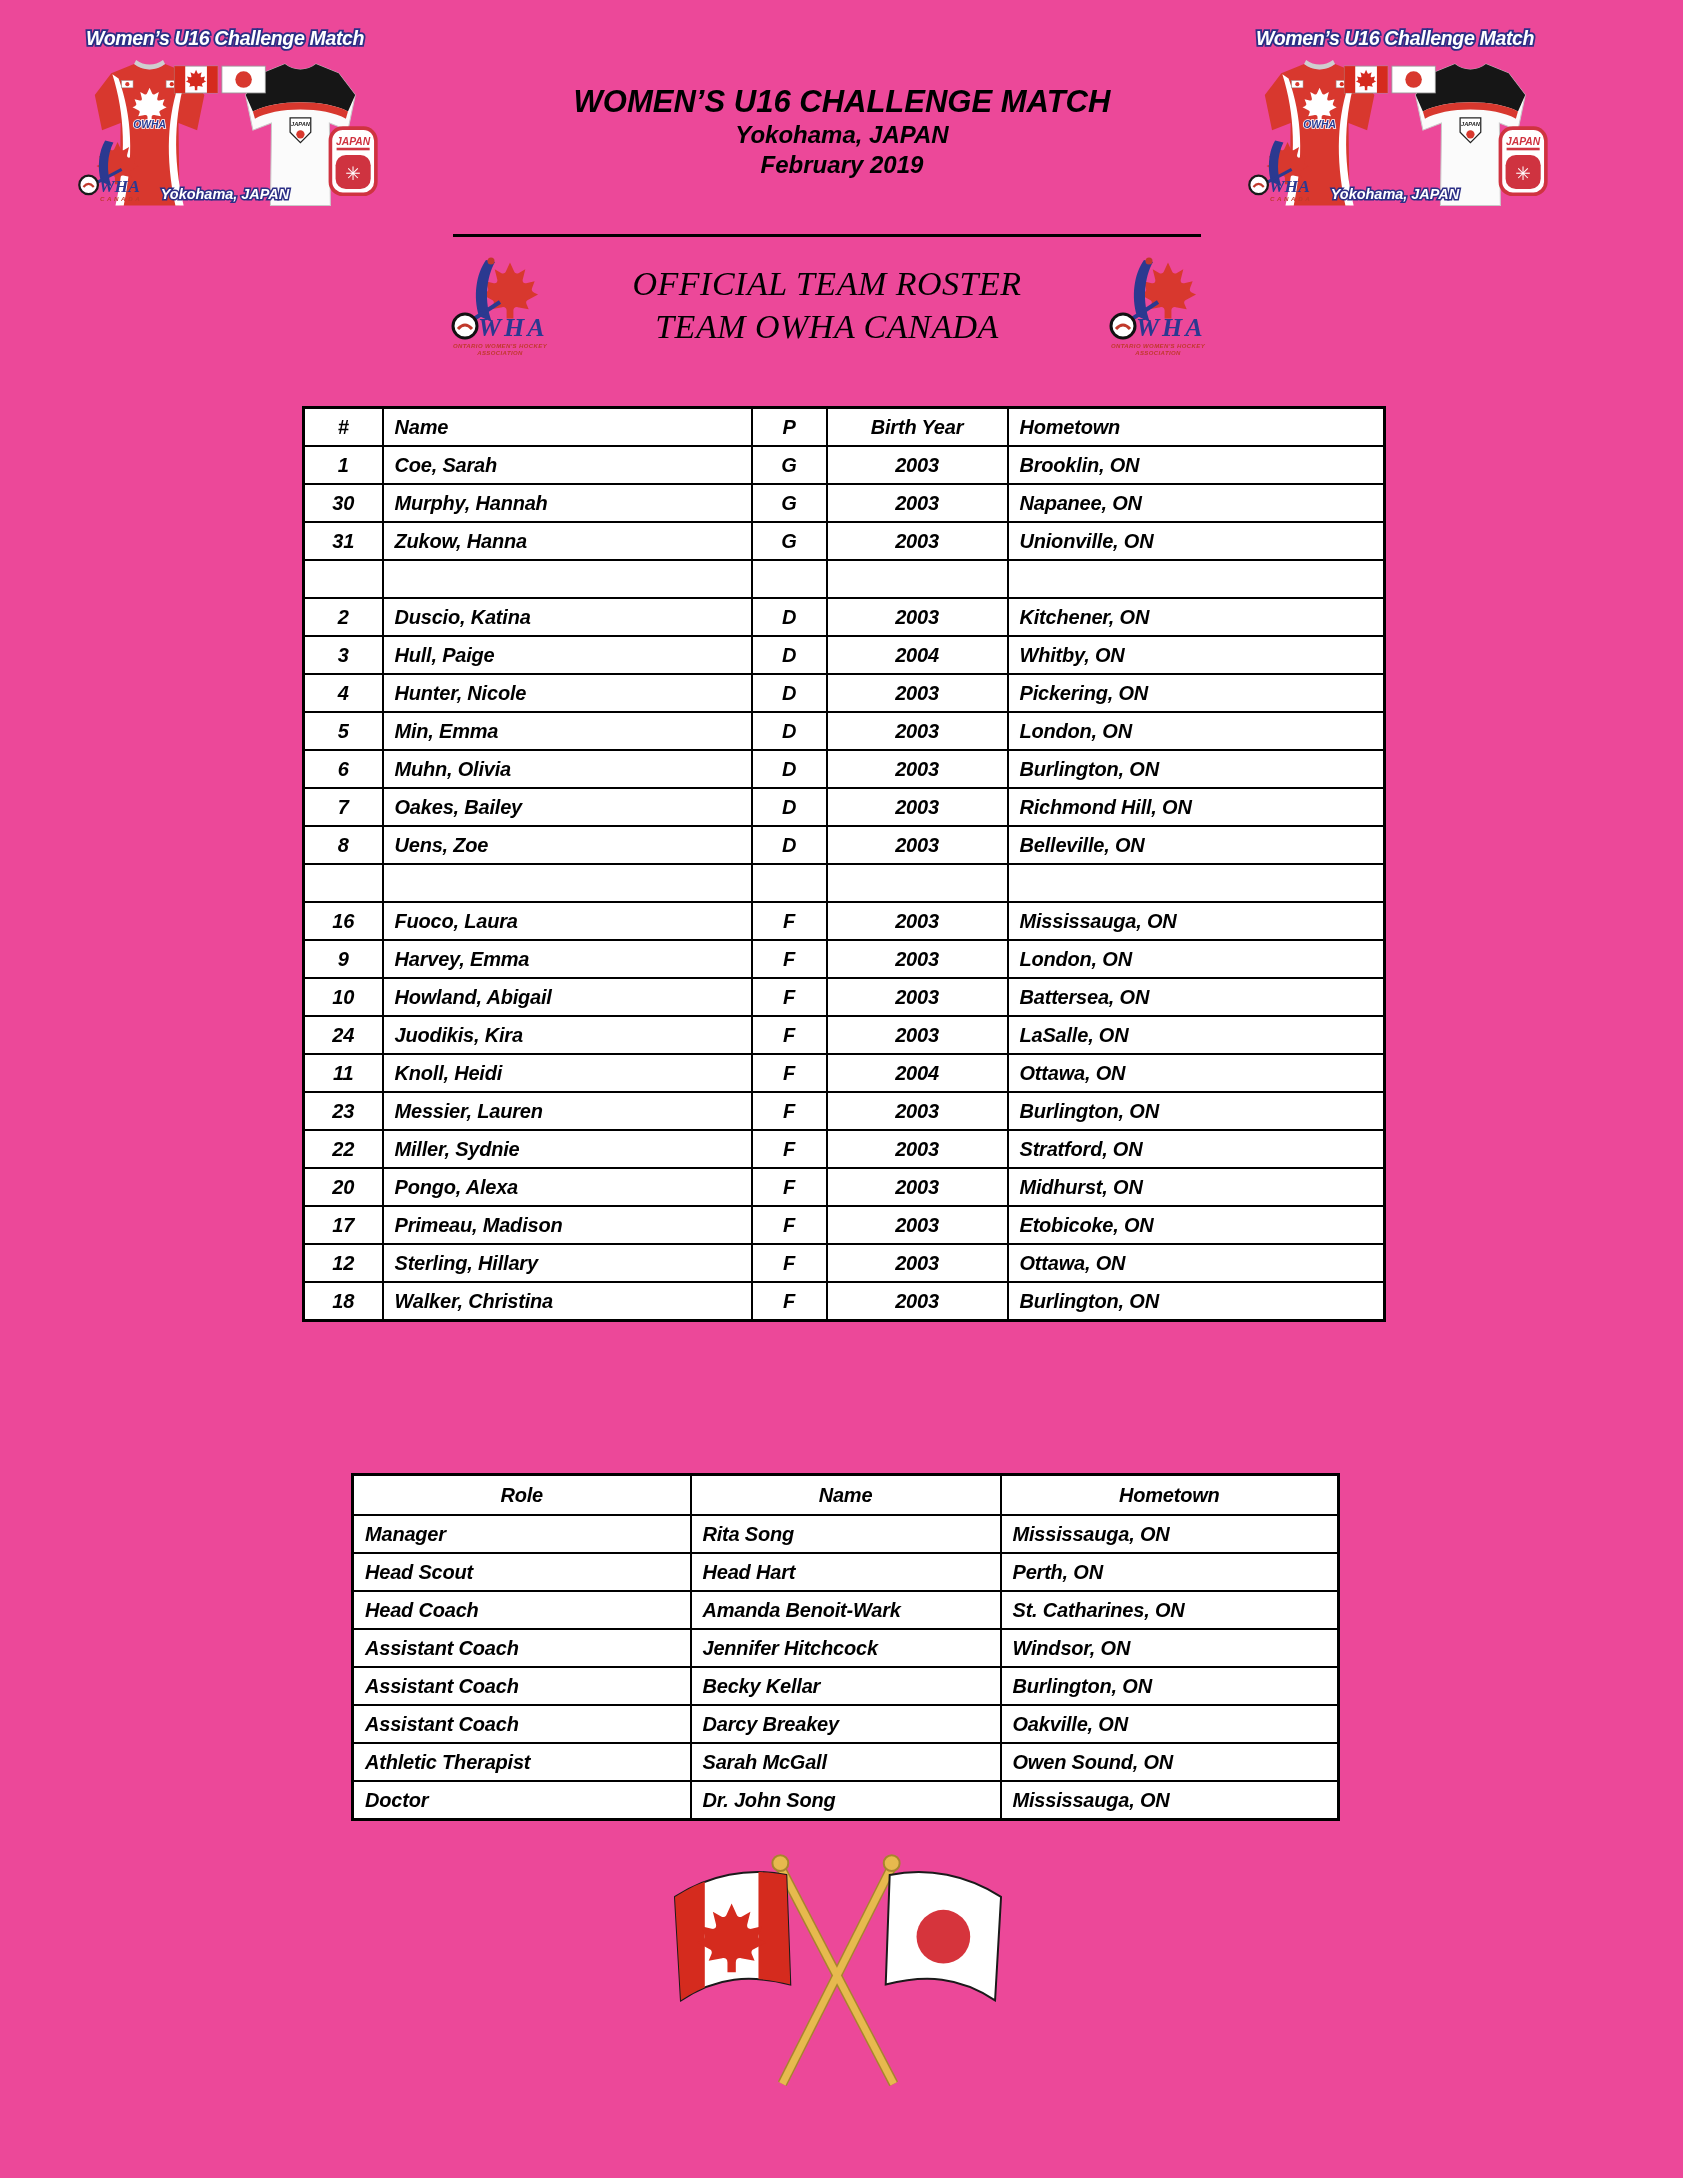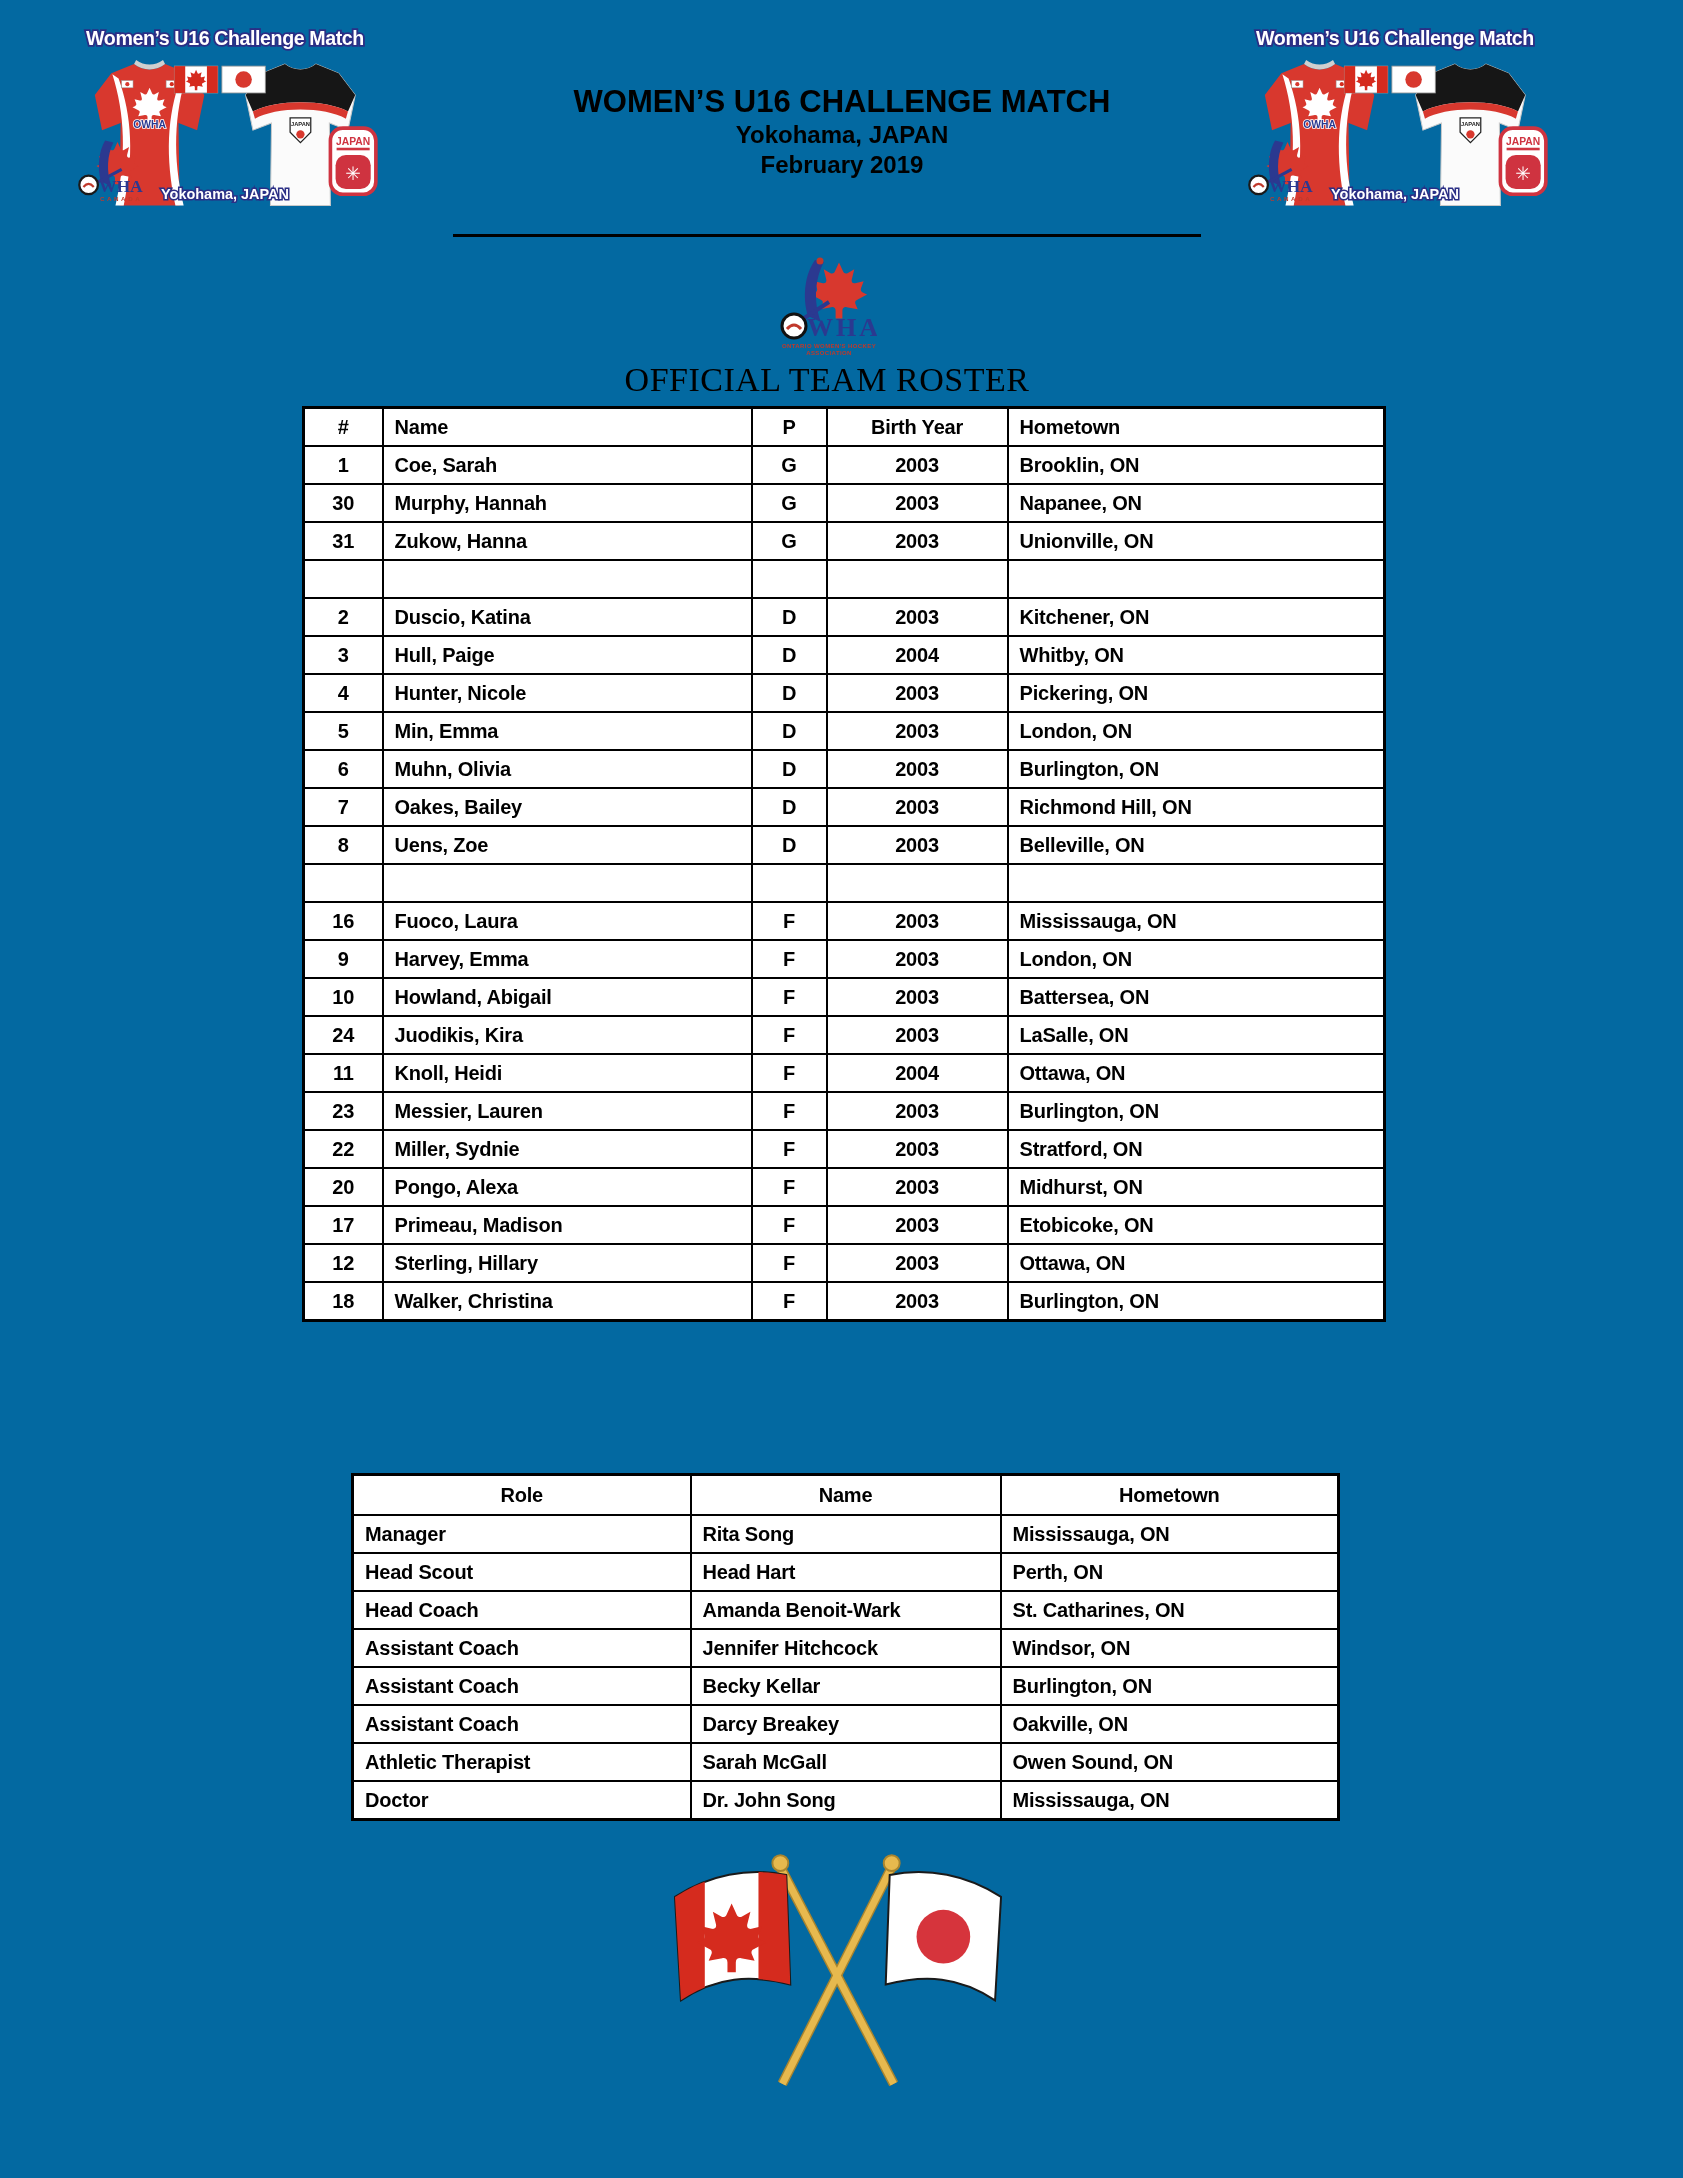--- a/index.html
+++ b/index.html
@@ -1,18 +1,18 @@
 <!DOCTYPE html>
 <html><head>
 <meta charset="utf-8">
 <style>
   html,body{margin:0;padding:0;background:#ffffff;}
   .page{
-    position:relative;width:1684px;height:2178px;background:#0369a1;
-    font-family:"Liberation Sans","DejaVu Sans",sans-serif;color:#000;overflow:hidden;
+    position:relative;width:1684px;height:2178px;background:#ec4899;
+    font-family:"Liberation Sans","DejaVu Sans",sans-serif;color:#000;overflow:hidden;font-style:italic;
   }
   
   .banner{position:absolute;top:12px;width:310px;height:195px;}
   .banner-left{left:70px;}
   .banner-right{left:1240px;}
   .banner-title-text{
     font-family:"Liberation Sans",sans-serif;font-weight:bold;font-size:19px;
     fill:#ffffff;stroke:#2b2e85;stroke-width:3.6px;paint-order:stroke;letter-spacing:-0.4px;
   }
   .banner-loc-text{
@@ -24,21 +24,21 @@
     fill:#2b3990;stroke:#ffffff;stroke-width:1.6px;paint-order:stroke;text-anchor:middle;
   }
   
   .title-block{position:absolute;top:84px;left:0;width:100%;text-align:center;}
   .doc-title{font-size:31px;font-weight:bold;line-height:36px;}
   .doc-sub{font-size:24px;font-weight:bold;line-height:30px;}
   .rule{position:absolute;top:234px;left:453px;width:748px;height:3px;background:#000;}
   
   .roster-heading{
     position:absolute;top:251px;left:448px;width:758px;
-    display:flex;justify-content:space-between;align-items:center;flex-direction:column;
+    display:flex;justify-content:space-between;align-items:center;
   }
   .roster-logo{width:100px;height:107px;flex:0 0 auto;}
   .roster-title{
     text-align:center;font-family:"Liberation Serif","DejaVu Serif",serif;
     font-size:34px;line-height:43px;font-weight:normal;letter-spacing:0.5px;color:#000;
   }
   .owha-wha-text{font-family:"Liberation Serif","DejaVu Serif",serif;font-weight:bold;
     font-size:26px;fill:#2b3990;letter-spacing:3px;}
   .owha-sub-text{font-family:"Liberation Sans",sans-serif;font-weight:bold;font-size:6px;
     fill:#c0392b;text-anchor:middle;letter-spacing:0.4px;}

